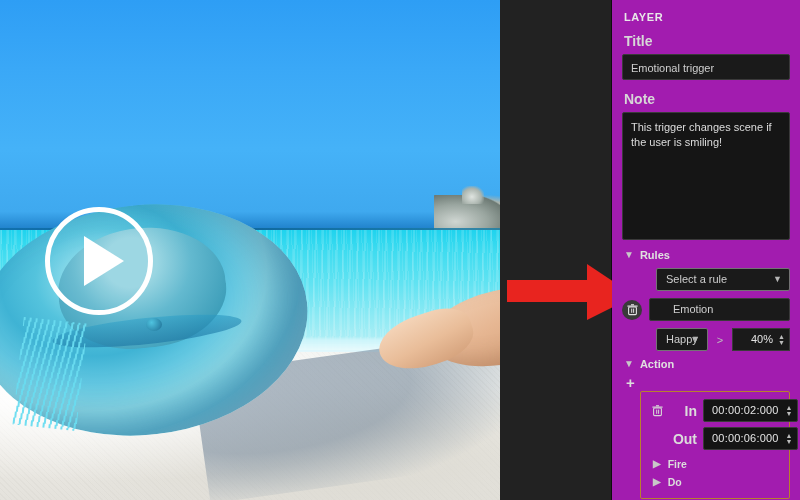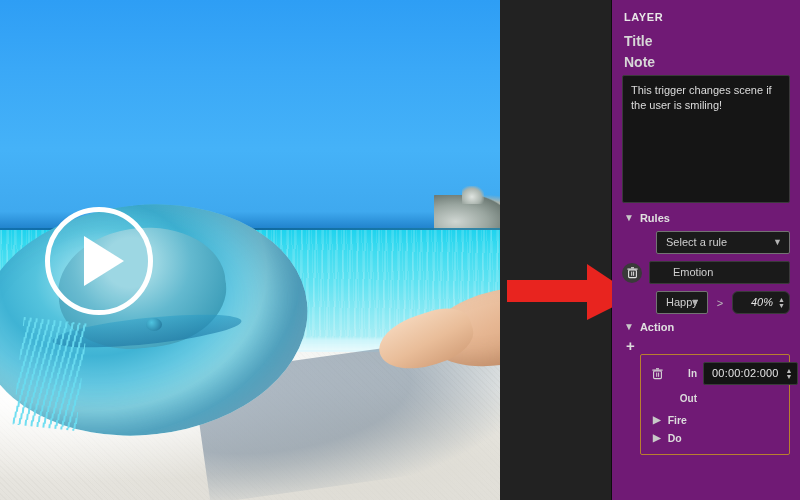--- a/index.html
+++ b/index.html
@@ -144,21 +144,21 @@
     position: relative;
     border-right: 1px solid #0d0d0d;
   }
 
   
   #arrow { position: absolute; left: 505px; top: 258px; width: 150px; height: 70px; pointer-events: none; }
 
   
   #panel {
     flex: 1 1 auto; height: 500px;
-    background: #701a75;
+    background: #a21caf;
     padding: 8px 10px 0 10px;
     color: #d9d9d9;
     font-size: 11px;
     overflow: hidden;
     position: relative;
   }
   .panel-head {
     font-size: 11px; font-weight: bold; letter-spacing: .6px;
     color: #e8e8e8; padding: 3px 0 10px 2px;
   }
@@ -209,23 +209,23 @@
     width: 20px; height: 20px; flex: 0 0 20px;
     border-radius: 50%; background: #3a3a3a;
     display: flex; align-items: center; justify-content: center;
   }
   .trash svg { display: block; }
   .op {
     color: #bdbdbd; font-size: 11px; width: 10px; text-align: center; flex: 0 0 10px;
   }
   .spin-field {
     position: relative; width: 58px; flex: 0 0 58px;
-    background: #1a1a1a; border: 1px solid #3a3a3a; border-radius: 6px;
+    background: #1a1a1a; border: 1px solid #3a3a3a; border-radius: 0;
     height: 23px; line-height: 21px; color: #e2e2e2;
-    font-size: 11px; padding: 0 16px 0 7px; text-align: right; font-style: italic;
+    font-size: 11px; padding: 0 16px 0 7px; text-align: right;
   }
   .spinner {
     position: absolute; right: 4px; top: 50%; transform: translateY(-50%);
     display: flex; flex-direction: column; line-height: 6px;
     font-size: 7px; color: #bdbdbd;
   }
 
   .plus {
     font-size: 15px; font-weight: bold; color: #dcdcdc;
     line-height: 12px; margin: 0 0 2px 4px;
@@ -234,21 +234,21 @@
   .action-box {
     border: 1px solid #b8802f; border-radius: 2px;
     padding: 7px 8px 7px 8px; margin-left: 18px;
   }
   .time-row { display: flex; align-items: center; gap: 6px; margin-bottom: 5px; }
   .trash-sq {
     width: 16px; height: 16px; flex: 0 0 16px;
     display: flex; align-items: center; justify-content: center;
   }
   .time-label {
-    font-size: 10px; font-weight: bold; color: #dcdcdc;
+    font-size: 14px; font-weight: bold; color: #dcdcdc;
     width: 26px; flex: 0 0 26px; text-align: right;
   }
   .time-field {
     position: relative; flex: 1 1 auto;
     background: #141414; border: 1px solid #3a3a3a; border-radius: 2px;
     height: 23px; line-height: 21px; color: #e4e4e4;
     font-size: 11px; padding: 0 18px 0 8px; letter-spacing: .2px;
   }
   .sub-row {
     display: flex; align-items: center; gap: 7px;
@@ -293,20 +293,21 @@
 
   <svg id="arrow" viewBox="0 0 150 70">
     <path d="M2 22 L82 22 L82 6 L130 38 L82 62 L82 44 L2 44 Z" fill="#e8241f"></path>
   </svg>
 
   <div id="panel">
 
     <div class="panel-head">LAYER</div>
 
     <div class="field-label">Title</div>
+    <div class="textbox single" placeholder="Title">Emotional trigger</div>
 
     <div class="field-label">Note</div>
     <div class="notebox" placeholder="Note">This trigger changes scene if the user is smiling!</div>
 
     <div class="section">
       <span class="chev-down">▼</span>
       <span>Rules</span>
     </div>
 
     <div class="row row-indent">
@@ -368,20 +369,27 @@
           <span class="spinner">
             <span>▲</span>
             <span>▼</span>
           </span>
         </div>
       </div>
 
       <div class="time-row">
         <div class="trash-sq"></div>
         <div class="time-label">Out</div>
+        <div class="time-field">
+          <span>00:00:06:000</span>
+          <span class="spinner">
+            <span>▲</span>
+            <span>▼</span>
+          </span>
+        </div>
       </div>
 
       <div class="sub-row">
         <span class="chev-right">▶</span>
         <span>Fire</span>
       </div>
       <div class="sub-row">
         <span class="chev-right">▶</span>
         <span>Do</span>
       </div>

